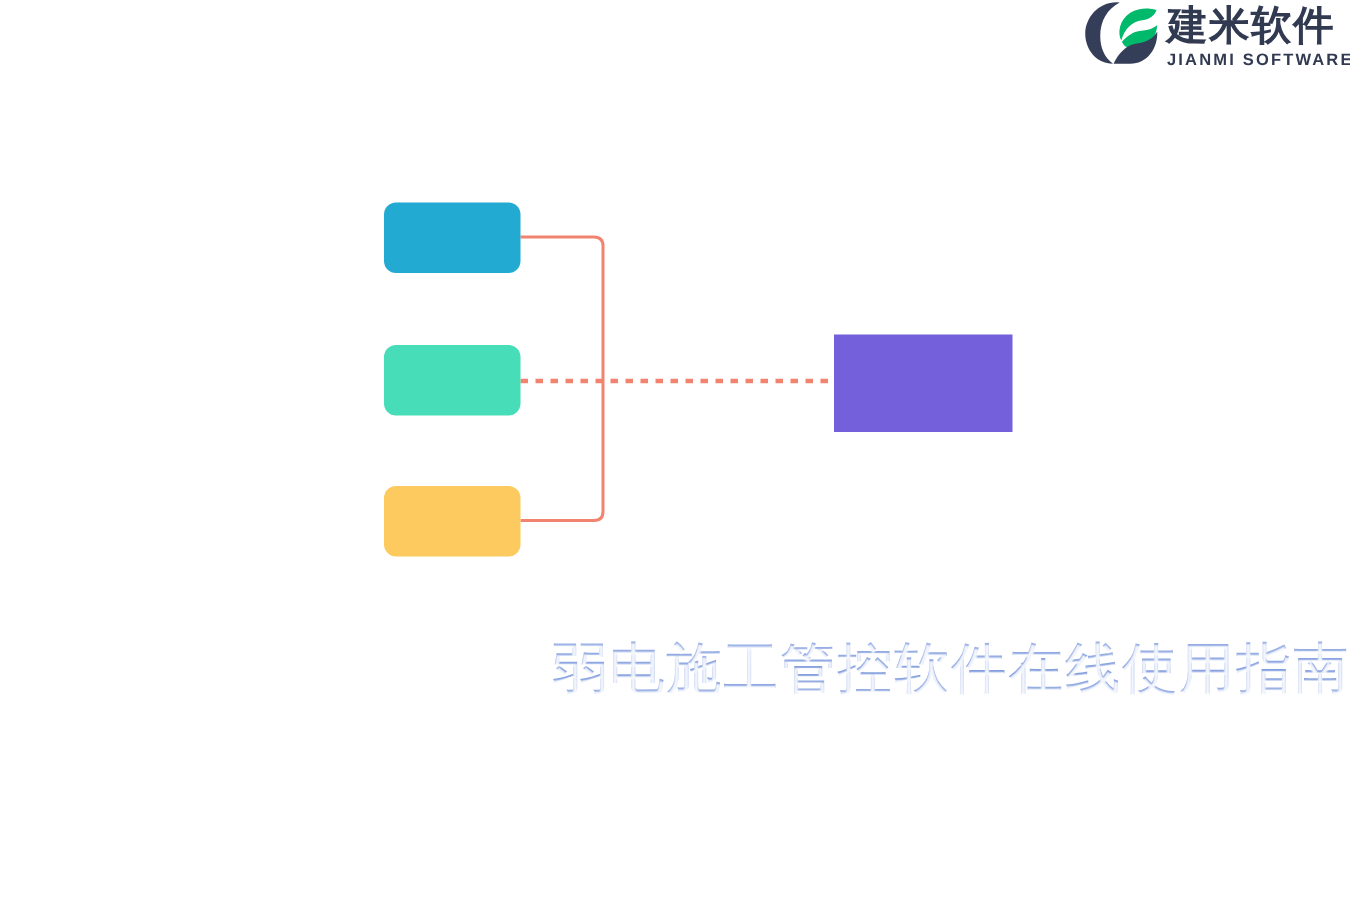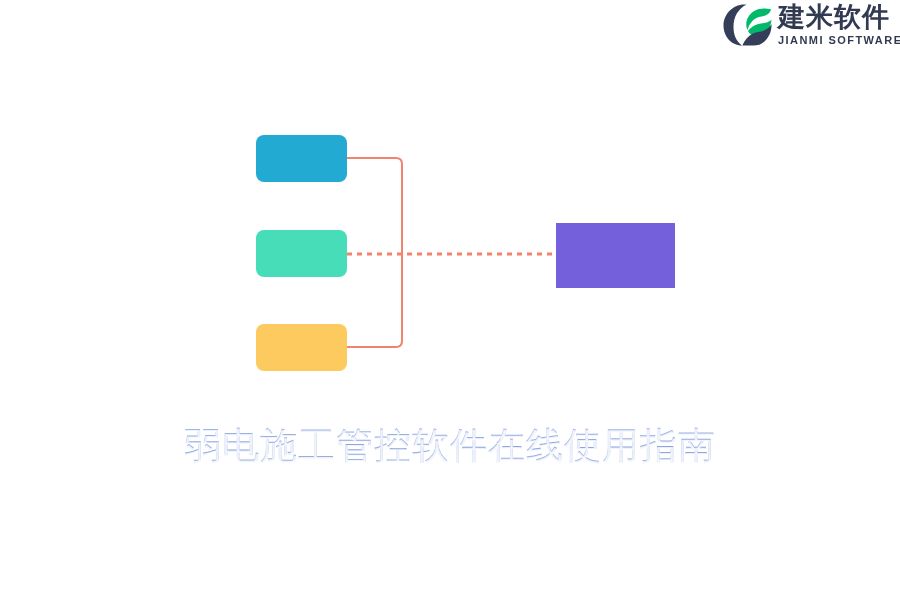--- a/index.html
+++ b/index.html
@@ -16,21 +16,20 @@
   }
 
   
   #brand-logo {
     position: absolute;
     top: 0px;
     left: 722px;
     width: 178px;
     height: 50px;
     display: flex;
-    align-items: center;
     gap: 6px;
   }
   #brand-mark {
     width: 50px;
     height: 44px;
     flex: 0 0 auto;
     display: block;
   }
   #brand-text {
     display: flex;
@@ -84,21 +83,21 @@
     height: 400px;
     pointer-events: none;
   }
 
   
   #page-title {
     position: absolute;
     left: 0;
     top: 396px;
     width: 900px;
-    text-align: center;
+    text-align: right;
     font-family: "DejaVu Serif", "Liberation Serif", serif;
     font-size: 37px;
     line-height: 50px;
     font-weight: normal;
     color: #8aa6e0;
     letter-spacing: 1px;
     text-shadow: 0 1px 1px rgba(255,255,255,0.9);
   }
   #page-title .title-line {
     display: block;

